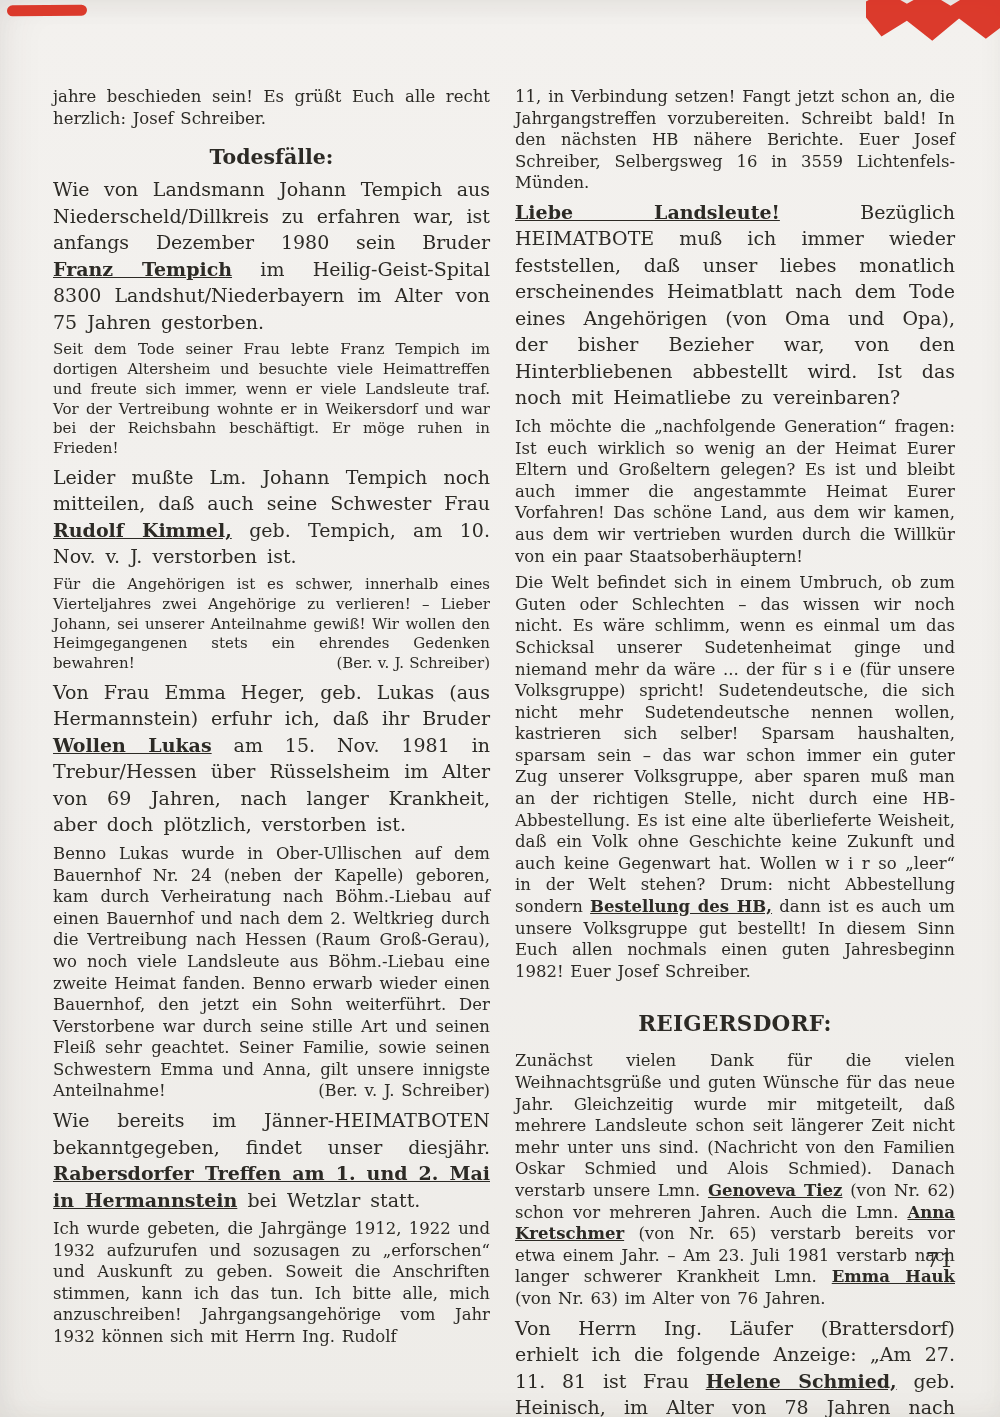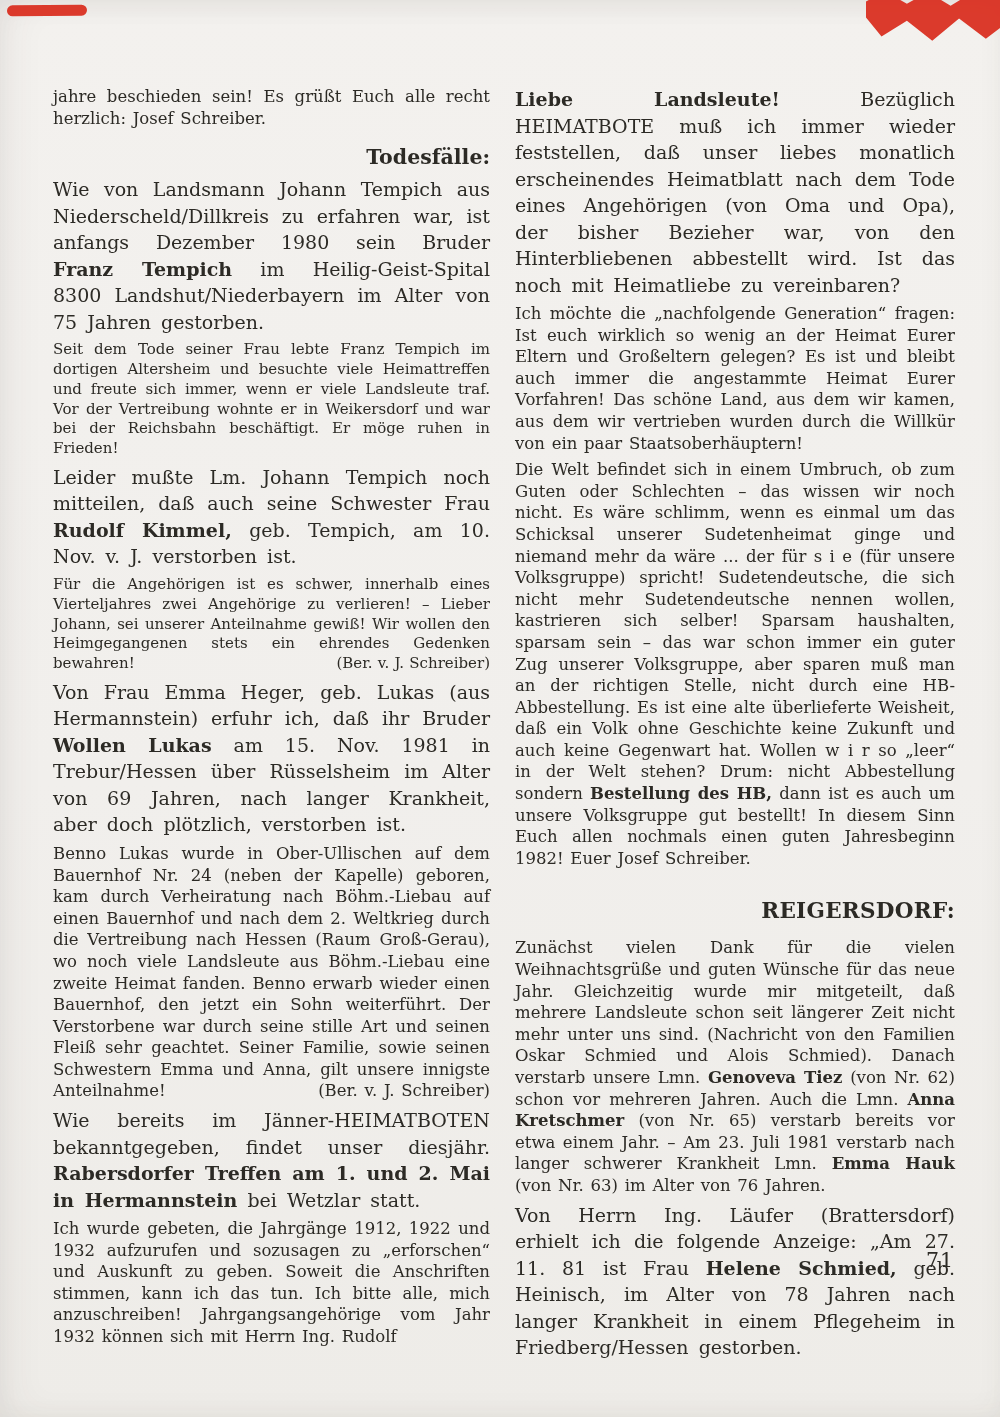--- a/index.html
+++ b/index.html
@@ -15,23 +15,23 @@
     padding-left:8px;
   }
   .col{position:absolute;top:86px;}
   .col-left{left:53px;width:437px;}
   .col-right{left:515px;width:440px;}
   .p{margin:0 0 5px;text-align:justify;}
   .p::after{content:"";display:block;clear:both;}
   .lg{font-size:19px;line-height:26.5px;word-spacing:4px;}
   .md{font-size:16.5px;line-height:21.6px;word-spacing:1.5px;}
   .sm{font-size:15px;line-height:19.8px;word-spacing:.5px;}
-  .h{font-weight:bold;font-size:20.5px;line-height:24px;margin:16px 0 7px;text-align:right;word-spacing:0;}
+  .h{font-weight:bold;font-size:20.5px;line-height:24px;margin:16px 0 7px;text-align:center;word-spacing:0;}
   .h-big{font-size:21.5px;margin:30px 0 14px;letter-spacing:.3px;}
-  .b{font-weight:bold;}
+  .b{font-weight:bold;text-decoration:underline;}
   .attr-right{float:right;}
   .mark{position:absolute;}
   .mark-tl{
     left:7px;top:5px;width:80px;height:11px;
     border-radius:6px;transform:rotate(-.6deg);
     opacity:.92;
   }
   .mark-tr{
     left:866px;top:-9px;width:141px;height:53px;
     clip-path:polygon(0 20%,13% 0,29% 24%,44% 2%,60% 28%,77% 0,100% 8%,100% 60%,85% 90%,66% 52%,47% 94%,29% 56%,11% 86%,0 50%);
@@ -57,20 +57,21 @@
     <p class="p sm"><span>Seit dem Tode seiner Frau lebte Franz Tempich im dortigen Altersheim und besuchte viele Heimattreffen und freute sich immer, wenn er viele Landsleute traf. Vor der Vertreibung wohnte er in Weikersdorf und war bei der Reichsbahn beschäftigt. Er möge ruhen in Frieden!</span></p>
     <p class="p lg"><span>Leider mußte Lm. Johann Tempich noch mitteilen, daß auch seine Schwester Frau </span><span class="b">Rudolf Kimmel,</span><span> geb. Tempich, am 10. Nov. v. J. verstorben ist.</span></p>
     <p class="p sm"><span>Für die Angehörigen ist es schwer, innerhalb eines Vierteljahres zwei Angehörige zu verlieren! – Lieber Johann, sei unserer Anteilnahme gewiß! Wir wollen den Heimgegangenen stets ein ehrendes Gedenken bewahren! </span><span class="attr-right">(Ber. v. J. Schreiber)</span></p>
     <p class="p lg"><span>Von Frau Emma Heger, geb. Lukas (aus Hermannstein) erfuhr ich, daß ihr Bruder </span><span class="b">Wollen Lukas</span><span> am 15. Nov. 1981 in Trebur/Hessen über Rüsselsheim im Alter von 69 Jahren, nach langer Krankheit, aber doch plötzlich, verstorben ist.</span></p>
     <p class="p md"><span>Benno Lukas wurde in Ober-Ullischen auf dem Bauernhof Nr. 24 (neben der Kapelle) geboren, kam durch Verheiratung nach Böhm.-Liebau auf einen Bauernhof und nach dem 2. Weltkrieg durch die Vertreibung nach Hessen (Raum Groß-Gerau), wo noch viele Landsleute aus Böhm.-Liebau eine zweite Heimat fanden. Benno erwarb wieder einen Bauernhof, den jetzt ein Sohn weiterführt. Der Verstorbene war durch seine stille Art und seinen Fleiß sehr geachtet. Seiner Familie, sowie seinen Schwestern Emma und Anna, gilt unsere innigste Anteilnahme! </span><span class="attr-right">(Ber. v. J. Schreiber)</span></p>
     <p class="p lg"><span>Wie bereits im Jänner-HEIMATBOTEN bekanntgegeben, findet unser diesjähr. </span><span class="b">Rabersdorfer Treffen am 1. und 2. Mai in Hermannstein</span><span> bei Wetzlar statt.</span></p>
     <p class="p md"><span>Ich wurde gebeten, die Jahrgänge 1912, 1922 und 1932 aufzurufen und sozusagen zu „erforschen“ und Auskunft zu geben. Soweit die Anschriften stimmen, kann ich das tun. Ich bitte alle, mich anzuschreiben! Jahrgangsangehörige vom Jahr 1932 können sich mit Herrn Ing. Rudolf </span></p>
   </div>
 
   <div class="col col-right">
+    <p class="p md"><span>11, in Verbindung setzen! Fangt jetzt schon an, die Jahrgangstreffen vorzubereiten. Schreibt bald! In den nächsten HB nähere Berichte. Euer Josef Schreiber, Selbergsweg 16 in 3559 Lichtenfels-Münden.</span></p>
     <p class="p lg"><span class="b">Liebe Landsleute!</span><span> Bezüglich HEIMATBOTE muß ich immer wieder feststellen, daß unser liebes monatlich erscheinendes Heimatblatt nach dem Tode eines Angehörigen (von Oma und Opa), der bisher Bezieher war, von den Hinterbliebenen abbestellt wird. Ist das noch mit Heimatliebe zu vereinbaren?</span></p>
     <p class="p md"><span>Ich möchte die „nachfolgende Generation“ fragen: Ist euch wirklich so wenig an der Heimat Eurer Eltern und Großeltern gelegen? Es ist und bleibt auch immer die angestammte Heimat Eurer Vorfahren! Das schöne Land, aus dem wir kamen, aus dem wir vertrieben wurden durch die Willkür von ein paar Staatsoberhäuptern!</span></p>
     <p class="p md"><span>Die Welt befindet sich in einem Umbruch, ob zum Guten oder Schlechten – das wissen wir noch nicht. Es wäre schlimm, wenn es einmal um das Schicksal unserer Sudetenheimat ginge und niemand mehr da wäre ... der für s i e (für unsere Volksgruppe) spricht! Sudetendeutsche, die sich nicht mehr Sudetendeutsche nennen wollen, kastrieren sich selber! Sparsam haushalten, sparsam sein – das war schon immer ein guter Zug unserer Volksgruppe, aber sparen muß man an der richtigen Stelle, nicht durch eine HB-Abbestellung. Es ist eine alte überlieferte Weisheit, daß ein Volk ohne Geschichte keine Zukunft und auch keine Gegenwart hat. Wollen w i r so „leer“ in der Welt stehen? Drum: nicht Abbestellung sondern </span><span class="b">Bestellung des HB,</span><span> dann ist es auch um unsere Volksgruppe gut bestellt! In diesem Sinn Euch allen nochmals einen guten Jahresbeginn 1982! Euer Josef Schreiber.</span></p>
     <h3 class="h h-big">REIGERSDORF:</h3>
     <p class="p md"><span>Zunächst vielen Dank für die vielen Weihnachtsgrüße und guten Wünsche für das neue Jahr. Gleichzeitig wurde mir mitgeteilt, daß mehrere Landsleute schon seit längerer Zeit nicht mehr unter uns sind. (Nachricht von den Familien Oskar Schmied und Alois Schmied). Danach verstarb unsere Lmn. </span><span class="b">Genoveva Tiez</span><span> (von Nr. 62) schon vor mehreren Jahren. Auch die Lmn. </span><span class="b">Anna Kretschmer</span><span> (von Nr. 65) verstarb bereits vor etwa einem Jahr. – Am 23. Juli 1981 verstarb nach langer schwerer Krankheit Lmn. </span><span class="b">Emma Hauk</span><span> (von Nr. 63) im Alter von 76 Jahren.</span></p>
     <p class="p lg"><span>Von Herrn Ing. Läufer (Brattersdorf) erhielt ich die folgende Anzeige: „Am 27. 11. 81 ist Frau </span><span class="b">Helene Schmied,</span><span> geb. Heinisch, im Alter von 78 Jahren nach langer Krankheit in einem Pflegeheim in Friedberg/Hessen gestorben.</span></p>
 
   </div>
 
   <div class="page-number">71</div>

